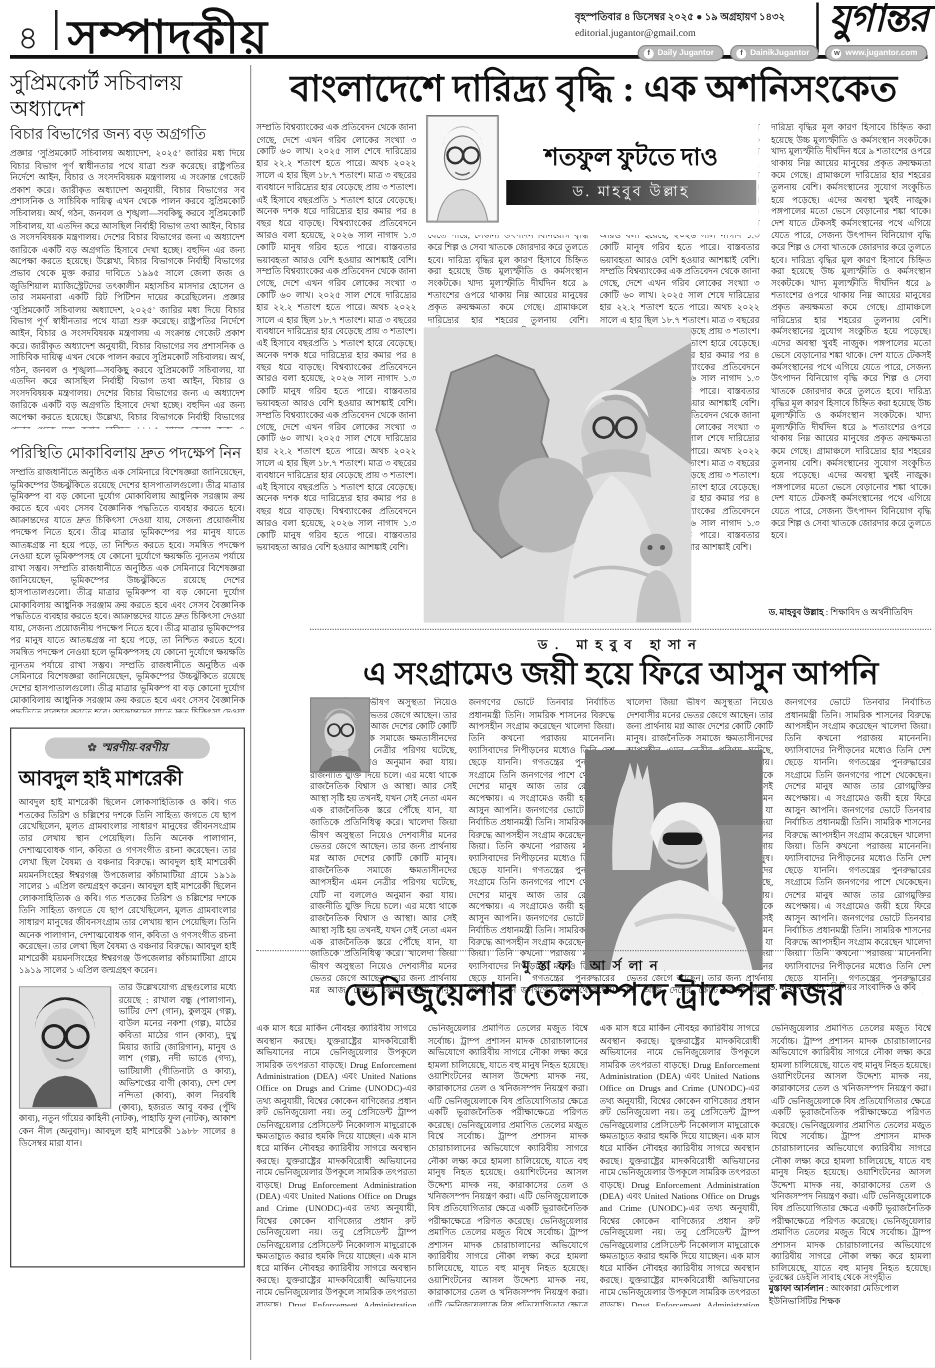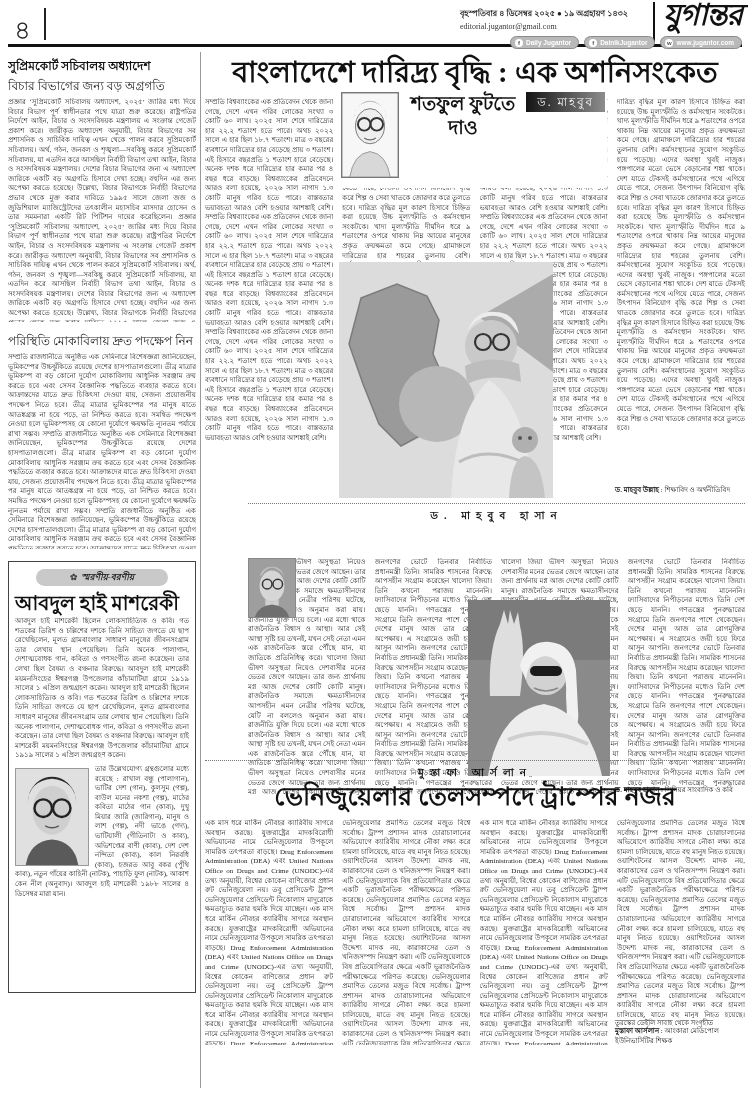--- a/index.html
+++ b/index.html
@@ -28,44 +28,44 @@
   .pill .lbl { font-size:6.5px; color:#fff; font-weight:700; font-family:"Liberation Sans",sans-serif; }
   
   .vdiv { position:absolute; left:200px; top:52px; bottom:6px; width:1px; background:#999; }
   .left-col { position:absolute; left:8px; top:54px; width:188px; height:1034px; overflow:hidden; }
   .main-col { position:absolute; left:205px; top:52px; width:540px; height:1038px; }
   
   .body-txt { font-size:7px; line-height:9.6px; text-align:justify; color:#1c1c1c; overflow:hidden; }
   .sig { font-size:7px; line-height:9.5px; background:#fff; }
   .sig b { font-weight:700; }
   
-  .ed-headline { font-size:12px; font-weight:700; line-height:21px; margin-top:2px; }
+  .ed-headline { font-size:17px; font-weight:400; line-height:21px; margin-top:2px; }
   .ed-subhead { font-size:12px; color:#222; line-height:15px; margin-top:2px; }
   .ed-body { margin-top:4px; }
   .ed1-body { height:224px; }
   .ed2 { margin-top:12px; }
   .ed2-body { height:196px; }
   .memorial { margin-top:12px; border:1px solid #444; padding:7px 6px; height:432px; overflow:hidden; }
   .badge { width:132px; margin:0 auto; background:#c9c9c9; border-radius:9px; height:17px;
            display:flex; align-items:center; justify-content:center; gap:4px; }
   .badge .flower { font-size:9px; color:#444; }
   .badge .btxt { font-size:9px; font-weight:700; font-style:italic; color:#222; }
-  .mem-headline { font-size:20px; font-weight:900; margin-top:7px; line-height:20px; }
+  .mem-headline { font-size:16px; font-weight:900; margin-top:7px; line-height:20px; }
   .mem-body { margin-top:4px; }
   .mem-photo { float:left; width:74px; height:98px; margin:3px 6px 2px 0; border:1px solid #999; }
   
   .art { position:absolute; left:0; right:0; }
   .art1 { top:0; height:451px; }
   .art1 .headline { font-size:29px; font-weight:900; text-align:center; line-height:40px; }
   .cols { position:absolute; left:0; right:0; display:flex; gap:9px; }
   .cols > div { flex:1; overflow:hidden; }
   .art1 .cols { top:46px; bottom:8px; }
   .shotoful { position:absolute; left:134px; top:38px; width:268px; height:98px; background:#fff; display:flex; gap:6px; padding:2px; }
   .sketch-frame { width:58px; height:86px; border:1px solid #777; background:#f6f6f6; flex:none; }
-  .shotoful-right { flex:1; display:flex; justify-content:center; gap:5px; }
+  .shotoful-right { flex:1; display:flex; flex-direction:column; justify-content:center; gap:5px; }
   .col-name { font-size:19px; font-weight:900; text-align:center; line-height:24px; }
   .author-bar { height:20px; background:linear-gradient(90deg,#141414,#8d8d8d); color:#fff;
                 font-size:11.5px; text-align:center; line-height:20px; letter-spacing:2px; }
   .illus { position:absolute; left:134px; top:210px; width:214px; height:236px; background:#dcdcdc; }
   .art-sig { position:absolute; right:0; bottom:8px; width:130px; }
   
   .art2 { top:451px; height:297px; border-top:1px dotted #777;margin-left:43px; }
   .art3 { top:708px; height:290px; border-top:1px dotted #777; }
   .byline { text-align:center; font-size:10.5px; font-weight:700; letter-spacing:6px; margin-top:4px; }
   .headline2 { font-size:25px; font-weight:900; text-align:center; line-height:29px; }
@@ -77,20 +77,21 @@
   .art3-sig { position:absolute; right:0; bottom:4px; width:130px; }
   .src-line { font-size:6.8px; color:#222; }
 </style>
 </head>
 <body>
 
 <div class="page">
 
   <div class="pageno">৪</div>
   <div class="pagebar"></div>
+  <div class="section-title">সম্পাদকীয়</div>
 
   <div class="mast-right">
     <div class="dateline">বৃহস্পতিবার ৪ ডিসেম্বর ২০২৫ ● ১৯ অগ্রহায়ণ ১৪৩২</div>
     <div class="email">editorial.jugantor@gmail.com</div>
   </div>
   <div class="logo-box">
     <div class="logo">যুগান্তর</div>
   </div>
 
   <div class="mast-rule"></div>
@@ -194,20 +195,21 @@
         <circle cx="191" cy="176" r="2" fill="#555"></circle>
       </svg>
 
       <div class="sig art-sig">
         <b>ড. মাহবুব উল্লাহ</b><span> : শিক্ষাবিদ ও অর্থনীতিবিদ</span>
       </div>
     </section>
 
     <section class="art art2">
       <div class="byline">ড. মাহবুব হাসান</div>
+      <h2 class="headline2">এ সংগ্রামেও জয়ী হয়ে ফিরে আসুন আপনি</h2>
 
       <div class="cols">
         <div class="body-txt">খালেদা জিয়া ভীষণ অসুস্থতা নিয়েও দেশবাসীর মনের ভেতর জেগে আছেন। তার জন্য প্রার্থনায় মগ্ন আজ দেশের কোটি কোটি মানুষ। রাজনৈতিক সমাজে ক্ষমতাসীনদের আপসহীন এমন নেত্রীর পরিণয় ঘটেছে, যেটি না বললেও অনুমান করা যায়। রাজনীতি যুক্তি দিয়ে চলে। এর মধ্যে থাকে রাজনৈতিক বিশ্বাস ও আস্থা। আর সেই আস্থা সৃষ্টি হয় তখনই, যখন সেই নেতা এমন এক রাজনৈতিক স্তরে পৌঁছে যান, যা জাতিকে প্রতিনিধিত্ব করে। খালেদা জিয়া ভীষণ অসুস্থতা নিয়েও দেশবাসীর মনের ভেতর জেগে আছেন। তার জন্য প্রার্থনায় মগ্ন আজ দেশের কোটি কোটি মানুষ। রাজনৈতিক সমাজে ক্ষমতাসীনদের আপসহীন এমন নেত্রীর পরিণয় ঘটেছে, যেটি না বললেও অনুমান করা যায়। রাজনীতি যুক্তি দিয়ে চলে। এর মধ্যে থাকে রাজনৈতিক বিশ্বাস ও আস্থা। আর সেই আস্থা সৃষ্টি হয় তখনই, যখন সেই নেতা এমন এক রাজনৈতিক স্তরে পৌঁছে যান, যা জাতিকে প্রতিনিধিত্ব করে। খালেদা জিয়া ভীষণ অসুস্থতা নিয়েও দেশবাসীর মনের ভেতর জেগে আছেন। তার জন্য প্রার্থনায় মগ্ন আজ দেশের কোটি কোটি মানুষ। রাজনৈতিক সমাজে ক্ষমতাসীনদের আপসহীন এমন নেত্রীর পরিণয় ঘটেছে, যেটি না বললেও অনুমান করা যায়। রাজনীতি যুক্তি দিয়ে চলে। এর মধ্যে থাকে রাজনৈতিক বিশ্বাস ও আস্থা। আর সেই আস্থা সৃষ্টি হয় তখনই, যখন সেই নেতা এমন এক রাজনৈতিক স্তরে পৌঁছে যান, যা জাতিকে প্রতিনিধিত্ব করে। খালেদা জিয়া ভীষণ অসুস্থতা নিয়েও দেশবাসীর মনের ভেতর জেগে আছেন। তার জন্য প্রার্থনায় মগ্ন আজ দেশের কোটি কোটি মানুষ। রাজনৈতিক সমাজে ক্ষমতাসীনদের আপসহীন এমন নেত্রীর পরিণয় ঘটেছে, যেটি না বললেও অনুমান করা যায়। রাজনীতি যুক্তি দিয়ে চলে। এর মধ্যে থাকে রাজনৈতিক বিশ্বাস ও আস্থা। আর সেই আস্থা সৃষ্টি হয় তখনই, যখন সেই নেতা এমন এক রাজনৈতিক স্তরে পৌঁছে যান, যা জাতিকে প্রতিনিধিত্ব করে।</div>
         <div class="body-txt">জনগণের ভোটে তিনবার নির্বাচিত প্রধানমন্ত্রী তিনি। সামরিক শাসনের বিরুদ্ধে আপসহীন সংগ্রাম করেছেন খালেদা জিয়া। তিনি কখনো পরাজয় মানেননি। ফ্যাসিবাদের নিপীড়নের মধ্যেও তিনি দেশ ছেড়ে যাননি। গণতন্ত্রের পুনরুদ্ধারের সংগ্রামে তিনি জনগণের পাশে থেকেছেন। দেশের মানুষ আজ তার রোগমুক্তির অপেক্ষায়। এ সংগ্রামেও জয়ী হয়ে ফিরে আসুন আপনি। জনগণের ভোটে তিনবার নির্বাচিত প্রধানমন্ত্রী তিনি। সামরিক শাসনের বিরুদ্ধে আপসহীন সংগ্রাম করেছেন খালেদা জিয়া। তিনি কখনো পরাজয় মানেননি। ফ্যাসিবাদের নিপীড়নের মধ্যেও তিনি দেশ ছেড়ে যাননি। গণতন্ত্রের পুনরুদ্ধারের সংগ্রামে তিনি জনগণের পাশে থেকেছেন। দেশের মানুষ আজ তার রোগমুক্তির অপেক্ষায়। এ সংগ্রামেও জয়ী হয়ে ফিরে আসুন আপনি। জনগণের ভোটে তিনবার নির্বাচিত প্রধানমন্ত্রী তিনি। সামরিক শাসনের বিরুদ্ধে আপসহীন সংগ্রাম করেছেন খালেদা জিয়া। তিনি কখনো পরাজয় মানেননি। ফ্যাসিবাদের নিপীড়নের মধ্যেও তিনি দেশ ছেড়ে যাননি। গণতন্ত্রের পুনরুদ্ধারের সংগ্রামে তিনি জনগণের পাশে থেকেছেন। দেশের মানুষ আজ তার রোগমুক্তির অপেক্ষায়। এ সংগ্রামেও জয়ী হয়ে ফিরে আসুন আপনি। জনগণের ভোটে তিনবার নির্বাচিত প্রধানমন্ত্রী তিনি। সামরিক শাসনের বিরুদ্ধে আপসহীন সংগ্রাম করেছেন খালেদা জিয়া। তিনি কখনো পরাজয় মানেননি। ফ্যাসিবাদের নিপীড়নের মধ্যেও তিনি দেশ ছেড়ে যাননি। গণতন্ত্রের পুনরুদ্ধারের সংগ্রামে তিনি জনগণের পাশে থেকেছেন। দেশের মানুষ আজ তার রোগমুক্তির অপেক্ষায়। এ সংগ্রামেও জয়ী হয়ে ফিরে আসুন আপনি।</div>
         <div class="body-txt">খালেদা জিয়া ভীষণ অসুস্থতা নিয়েও দেশবাসীর মনের ভেতর জেগে আছেন। তার জন্য প্রার্থনায় মগ্ন আজ দেশের কোটি কোটি মানুষ। রাজনৈতিক সমাজে ক্ষমতাসীনদের আপসহীন এমন নেত্রীর পরিণয় ঘটেছে, যেটি না বললেও অনুমান করা যায়। রাজনীতি যুক্তি দিয়ে চলে। এর মধ্যে থাকে রাজনৈতিক বিশ্বাস ও আস্থা। আর সেই আস্থা সৃষ্টি হয় তখনই, যখন সেই নেতা এমন এক রাজনৈতিক স্তরে পৌঁছে যান, যা জাতিকে প্রতিনিধিত্ব করে। খালেদা জিয়া ভীষণ অসুস্থতা নিয়েও দেশবাসীর মনের ভেতর জেগে আছেন। তার জন্য প্রার্থনায় মগ্ন আজ দেশের কোটি কোটি মানুষ। রাজনৈতিক সমাজে ক্ষমতাসীনদের আপসহীন এমন নেত্রীর পরিণয় ঘটেছে, যেটি না বললেও অনুমান করা যায়। রাজনীতি যুক্তি দিয়ে চলে। এর মধ্যে থাকে রাজনৈতিক বিশ্বাস ও আস্থা। আর সেই আস্থা সৃষ্টি হয় তখনই, যখন সেই নেতা এমন এক রাজনৈতিক স্তরে পৌঁছে যান, যা জাতিকে প্রতিনিধিত্ব করে। খালেদা জিয়া ভীষণ অসুস্থতা নিয়েও দেশবাসীর মনের ভেতর জেগে আছেন। তার জন্য প্রার্থনায় মগ্ন আজ দেশের কোটি কোটি মানুষ। রাজনৈতিক সমাজে ক্ষমতাসীনদের আপসহীন এমন নেত্রীর পরিণয় ঘটেছে, যেটি না বললেও অনুমান করা যায়। রাজনীতি যুক্তি দিয়ে চলে। এর মধ্যে থাকে রাজনৈতিক বিশ্বাস ও আস্থা। আর সেই আস্থা সৃষ্টি হয় তখনই, যখন সেই নেতা এমন এক রাজনৈতিক স্তরে পৌঁছে যান, যা জাতিকে প্রতিনিধিত্ব করে। খালেদা জিয়া ভীষণ অসুস্থতা নিয়েও দেশবাসীর মনের ভেতর জেগে আছেন। তার জন্য প্রার্থনায় মগ্ন আজ দেশের কোটি কোটি মানুষ। রাজনৈতিক সমাজে ক্ষমতাসীনদের আপসহীন এমন নেত্রীর পরিণয় ঘটেছে, যেটি না বললেও অনুমান করা যায়। রাজনীতি যুক্তি দিয়ে চলে। এর মধ্যে থাকে রাজনৈতিক বিশ্বাস ও আস্থা। আর সেই আস্থা সৃষ্টি হয় তখনই, যখন সেই নেতা এমন এক রাজনৈতিক স্তরে পৌঁছে যান, যা জাতিকে প্রতিনিধিত্ব করে।</div>
         <div class="body-txt">জনগণের ভোটে তিনবার নির্বাচিত প্রধানমন্ত্রী তিনি। সামরিক শাসনের বিরুদ্ধে আপসহীন সংগ্রাম করেছেন খালেদা জিয়া। তিনি কখনো পরাজয় মানেননি। ফ্যাসিবাদের নিপীড়নের মধ্যেও তিনি দেশ ছেড়ে যাননি। গণতন্ত্রের পুনরুদ্ধারের সংগ্রামে তিনি জনগণের পাশে থেকেছেন। দেশের মানুষ আজ তার রোগমুক্তির অপেক্ষায়। এ সংগ্রামেও জয়ী হয়ে ফিরে আসুন আপনি। জনগণের ভোটে তিনবার নির্বাচিত প্রধানমন্ত্রী তিনি। সামরিক শাসনের বিরুদ্ধে আপসহীন সংগ্রাম করেছেন খালেদা জিয়া। তিনি কখনো পরাজয় মানেননি। ফ্যাসিবাদের নিপীড়নের মধ্যেও তিনি দেশ ছেড়ে যাননি। গণতন্ত্রের পুনরুদ্ধারের সংগ্রামে তিনি জনগণের পাশে থেকেছেন। দেশের মানুষ আজ তার রোগমুক্তির অপেক্ষায়। এ সংগ্রামেও জয়ী হয়ে ফিরে আসুন আপনি। জনগণের ভোটে তিনবার নির্বাচিত প্রধানমন্ত্রী তিনি। সামরিক শাসনের বিরুদ্ধে আপসহীন সংগ্রাম করেছেন খালেদা জিয়া। তিনি কখনো পরাজয় মানেননি। ফ্যাসিবাদের নিপীড়নের মধ্যেও তিনি দেশ ছেড়ে যাননি। গণতন্ত্রের পুনরুদ্ধারের সংগ্রামে তিনি জনগণের পাশে থেকেছেন। দেশের মানুষ আজ তার রোগমুক্তির অপেক্ষায়। এ সংগ্রামেও জয়ী হয়ে ফিরে আসুন আপনি। জনগণের ভোটে তিনবার নির্বাচিত প্রধানমন্ত্রী তিনি। সামরিক শাসনের বিরুদ্ধে আপসহীন সংগ্রাম করেছেন খালেদা জিয়া। তিনি কখনো পরাজয় মানেননি। ফ্যাসিবাদের নিপীড়নের মধ্যেও তিনি দেশ ছেড়ে যাননি। গণতন্ত্রের পুনরুদ্ধারের সংগ্রামে তিনি জনগণের পাশে থেকেছেন। দেশের মানুষ আজ তার রোগমুক্তির অপেক্ষায়। এ সংগ্রামেও জয়ী হয়ে ফিরে আসুন আপনি।</div>
       </div>
 
       <svg class="author-photo" viewBox="0 0 48 60" preserveAspectRatio="none">
         <rect width="48" height="60" fill="#9e9e9e"></rect>

